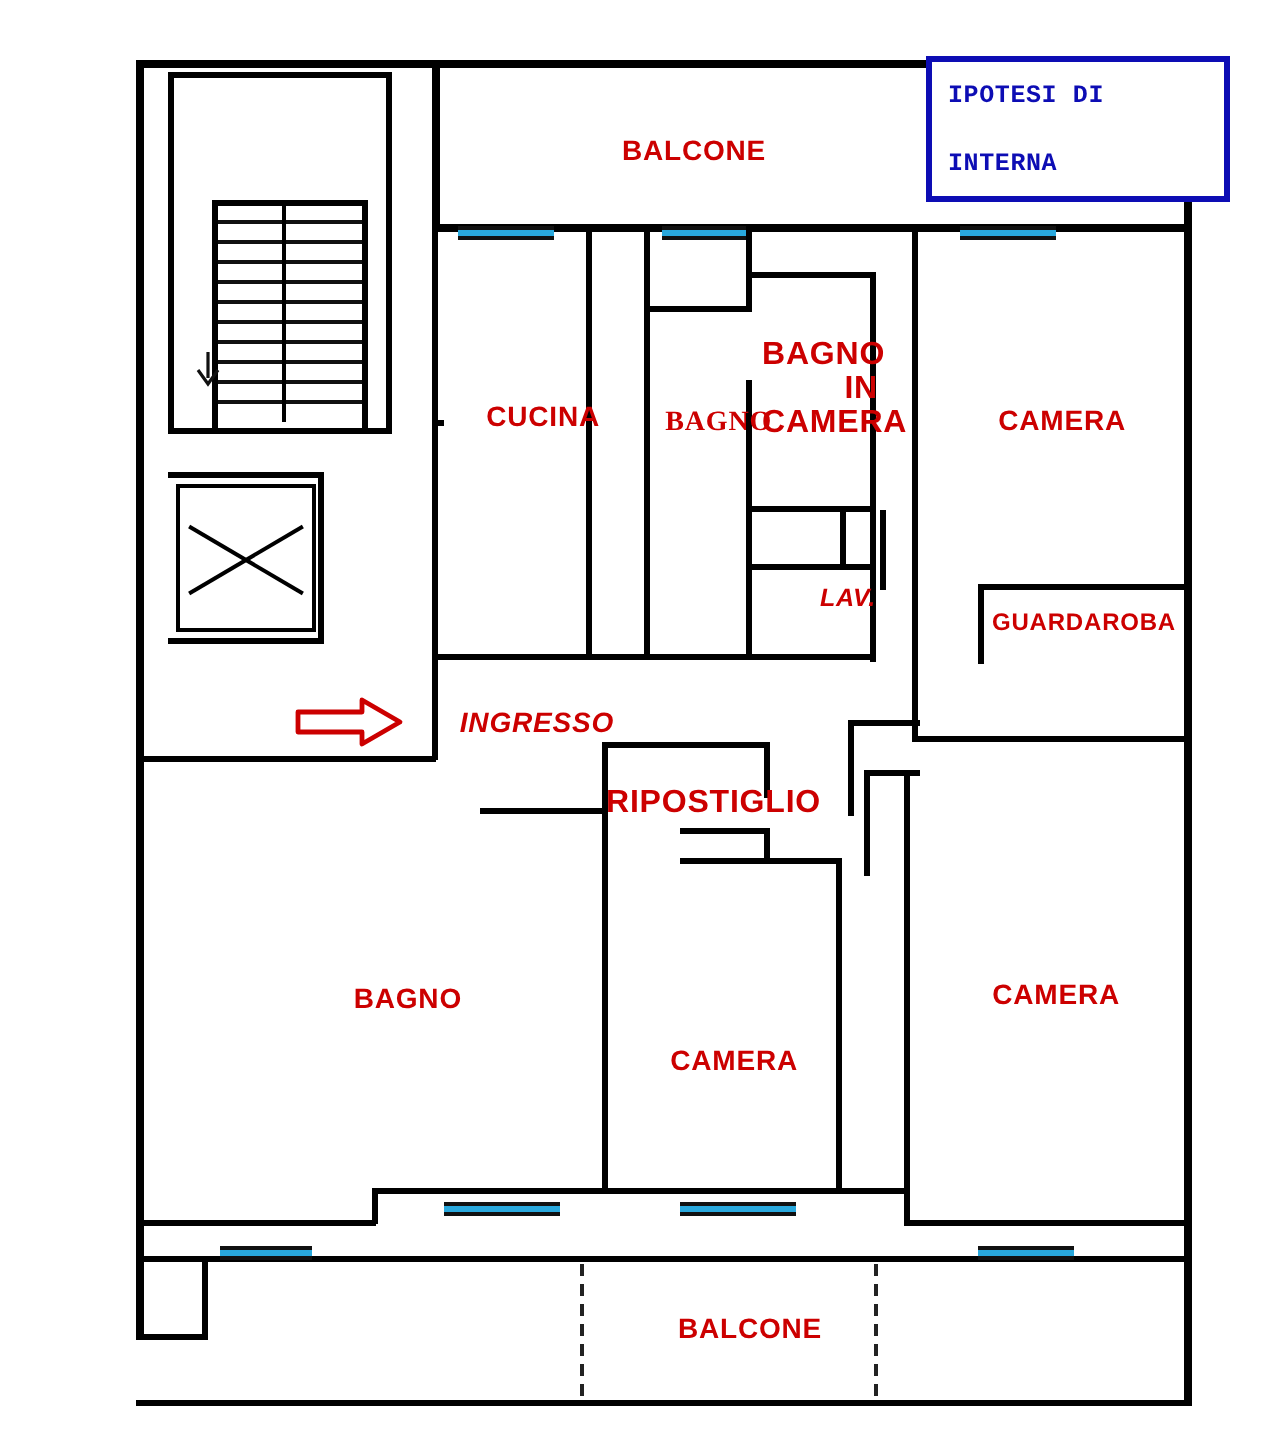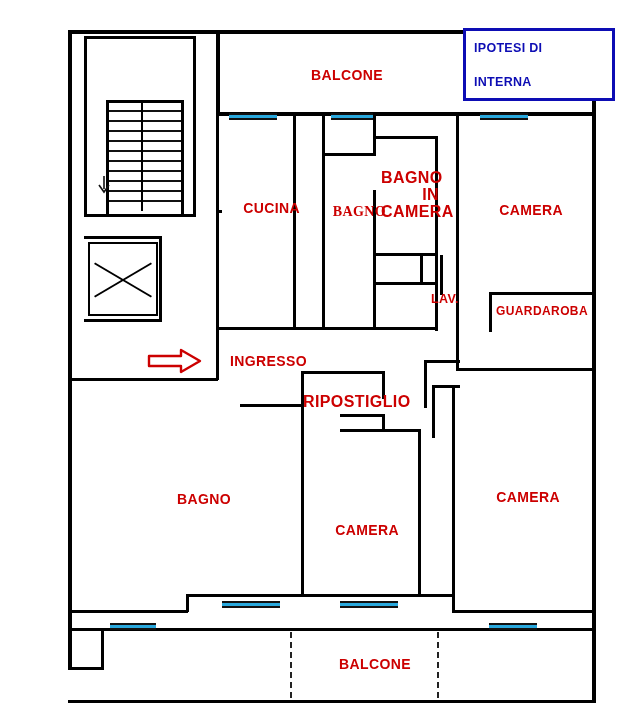--- a/index.html
+++ b/index.html
@@ -44,20 +44,21 @@
     background: #ffffff;
     box-sizing: border-box;
   }
   .note-text {
     position: absolute;
     color: #0d0db4;
     font-weight: bold;
     font-size: 12.5px;
     line-height: 1.35;
     letter-spacing: 0.3px;
+    font-family: Liberation Mono, monospace;
   }
   .window {
     position: absolute;
     background: #29a8dd;
     border-top: 2px solid #111;
     border-bottom: 2px solid #111;
     box-sizing: border-box;
   }
   .arrow {
     position: absolute;
@@ -203,23 +204,23 @@
 
   <svg class="arrow" style="left:147px; top:347px; width:56px; height:28px;" viewBox="0 0 56 28">
     <path d="M2 9 L34 9 L34 3 L53 14 L34 25 L34 19 L2 19 Z" fill="none" stroke="#cc0000" stroke-width="2.4" stroke-linejoin="round"></path>
   </svg>
 
   <div class="label lbl-lg" style="left:283px; top:68px; width:100px;">BALCONE</div>
   <div class="label lbl-lg" style="left:200px; top:201px; width:100px;">CUCINA</div>
   <div class="label lbl-lg" style="left:300px; top:205px; width:86px;font-family:Liberation Serif, serif;">BAGNO</div>
   <div class="label lbl-sm wrap" style="left:381px; top:170px; width:58px;">BAGNO IN CAMERA</div>
   <div class="label lbl-lg" style="left:463px; top:203px; width:100px;">CAMERA</div>
-  <div class="label lbl-md" style="left:401px; top:293px; width:58px;">LAV.</div>
+  <div class="label lbl-md" style="left:380px; top:293px; width:58px;font-style:italic;">LAV.</div>
   <div class="label lbl-xs" style="left:492px; top:305px; width:96px;">GUARDAROBA</div>
-  <div class="label lbl-lg" style="left:195px; top:354px; width:112px;">INGRESSO</div>
+  <div class="label lbl-lg" style="left:195px; top:354px; width:112px;font-style:italic;">INGRESSO</div>
   <div class="label lbl-sm" style="left:303px; top:394px; width:88px;">RIPOSTIGLIO</div>
   <div class="label lbl-lg" style="left:131px; top:492px; width:100px;">BAGNO</div>
   <div class="label lbl-lg" style="left:305px; top:523px; width:94px;">CAMERA</div>
   <div class="label lbl-lg" style="left:466px; top:490px; width:94px;">CAMERA</div>
   <div class="label lbl-lg" style="left:311px; top:657px; width:100px;">BALCONE</div>
 
   <div class="note-box" style="left:463px; top:28px; width:152px; height:73px;">
     <div class="note-text" style="left:8px; top:9px;">IPOTESI DI</div>
     <div class="note-text" style="left:8px; top:43px;">INTERNA</div>
   </div>

